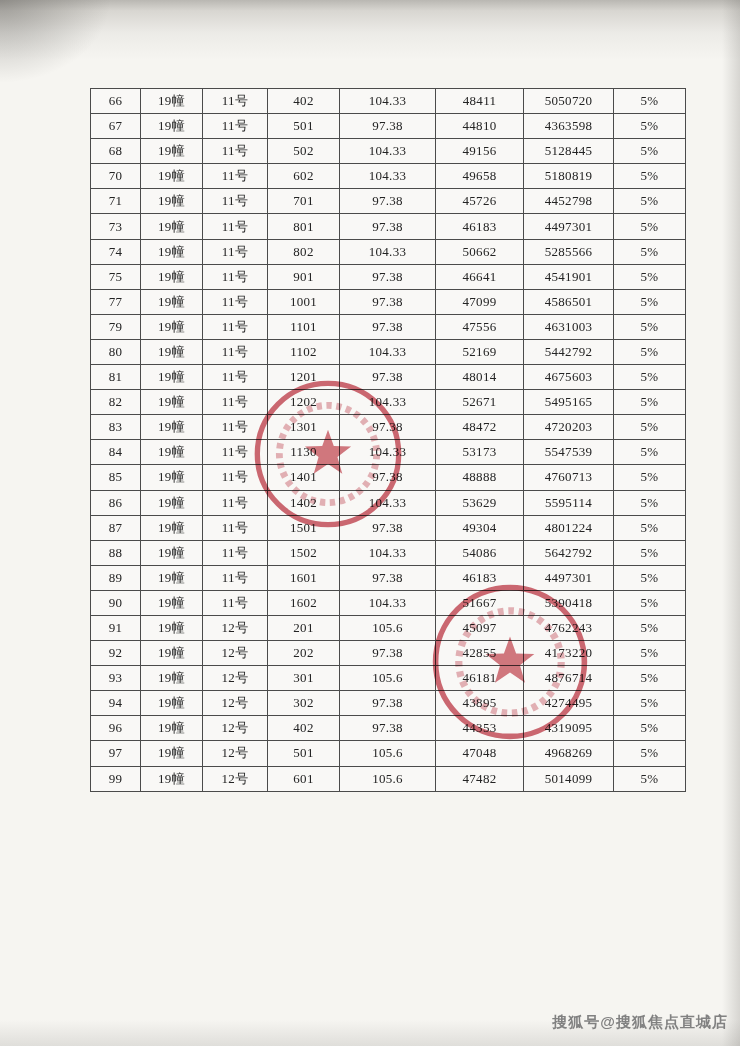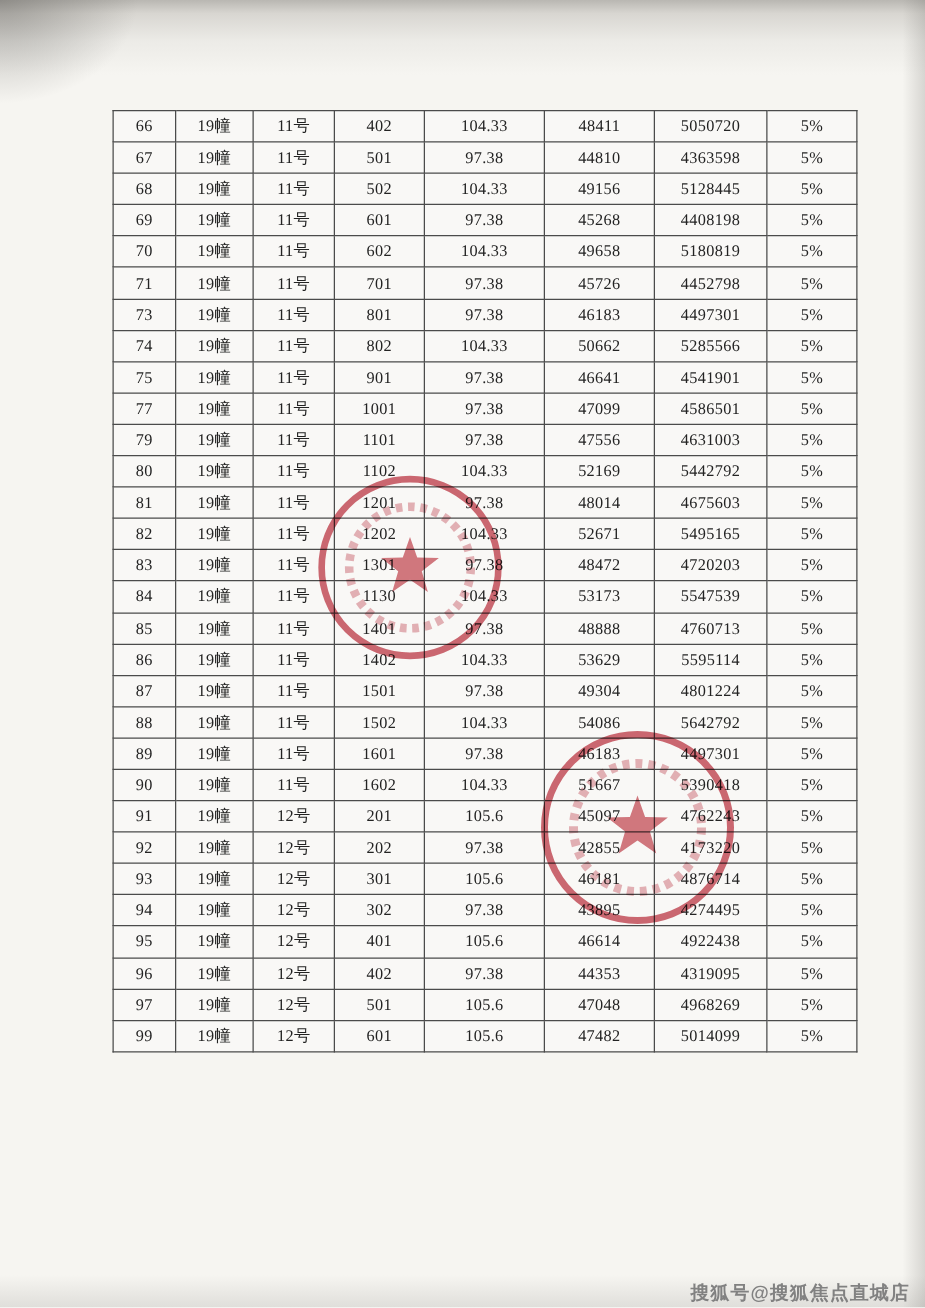--- a/index.html
+++ b/index.html
@@ -38,21 +38,21 @@
     font-size:13px;color:#232323;letter-spacing:0.3px;
     white-space:nowrap;overflow:hidden;
   }
 
   
   .stamp{position:absolute;mix-blend-mode:multiply;opacity:0.78;filter:blur(0.4px);}
   .stamp-1{left:252px;top:378px;width:152px;height:152px;}
   .stamp-2{left:430px;top:582px;width:160px;height:160px;}
 
   .watermark{
-    position:absolute;right:12px;bottom:2px;
+    position:absolute;right:12px;bottom:14px;
     font-family:"Liberation Sans","DejaVu Sans",sans-serif;
     font-size:15px;font-weight:bold;color:#818181;letter-spacing:1px;
   }
 </style>
 </head>
 <body>
 
 <div class="scan-top"></div>
 <div class="scan-corner"></div>
 <div class="scan-right"></div>
@@ -94,30 +94,20 @@
         <td>68</td>
         <td>19幢</td>
         <td>11号</td>
         <td>502</td>
         <td>104.33</td>
         <td>49156</td>
         <td>5128445</td>
         <td>5%</td>
       </tr>
       <tr>
-        <td>69</td>
-        <td>19幢</td>
-        <td>11号</td>
-        <td>601</td>
-        <td>97.38</td>
-        <td>45268</td>
-        <td>4408198</td>
-        <td>5%</td>
-      </tr>
-      <tr>
         <td>70</td>
         <td>19幢</td>
         <td>11号</td>
         <td>602</td>
         <td>104.33</td>
         <td>49658</td>
         <td>5180819</td>
         <td>5%</td>
       </tr>
       <tr>
@@ -321,30 +311,20 @@
         <td>5%</td>
       </tr>
       <tr>
         <td>94</td>
         <td>19幢</td>
         <td>12号</td>
         <td>302</td>
         <td>97.38</td>
         <td>43895</td>
         <td>4274495</td>
-        <td>5%</td>
-      </tr>
-      <tr>
-        <td>95</td>
-        <td>19幢</td>
-        <td>12号</td>
-        <td>401</td>
-        <td>105.6</td>
-        <td>46614</td>
-        <td>4922438</td>
         <td>5%</td>
       </tr>
       <tr>
         <td>96</td>
         <td>19幢</td>
         <td>12号</td>
         <td>402</td>
         <td>97.38</td>
         <td>44353</td>
         <td>4319095</td>

